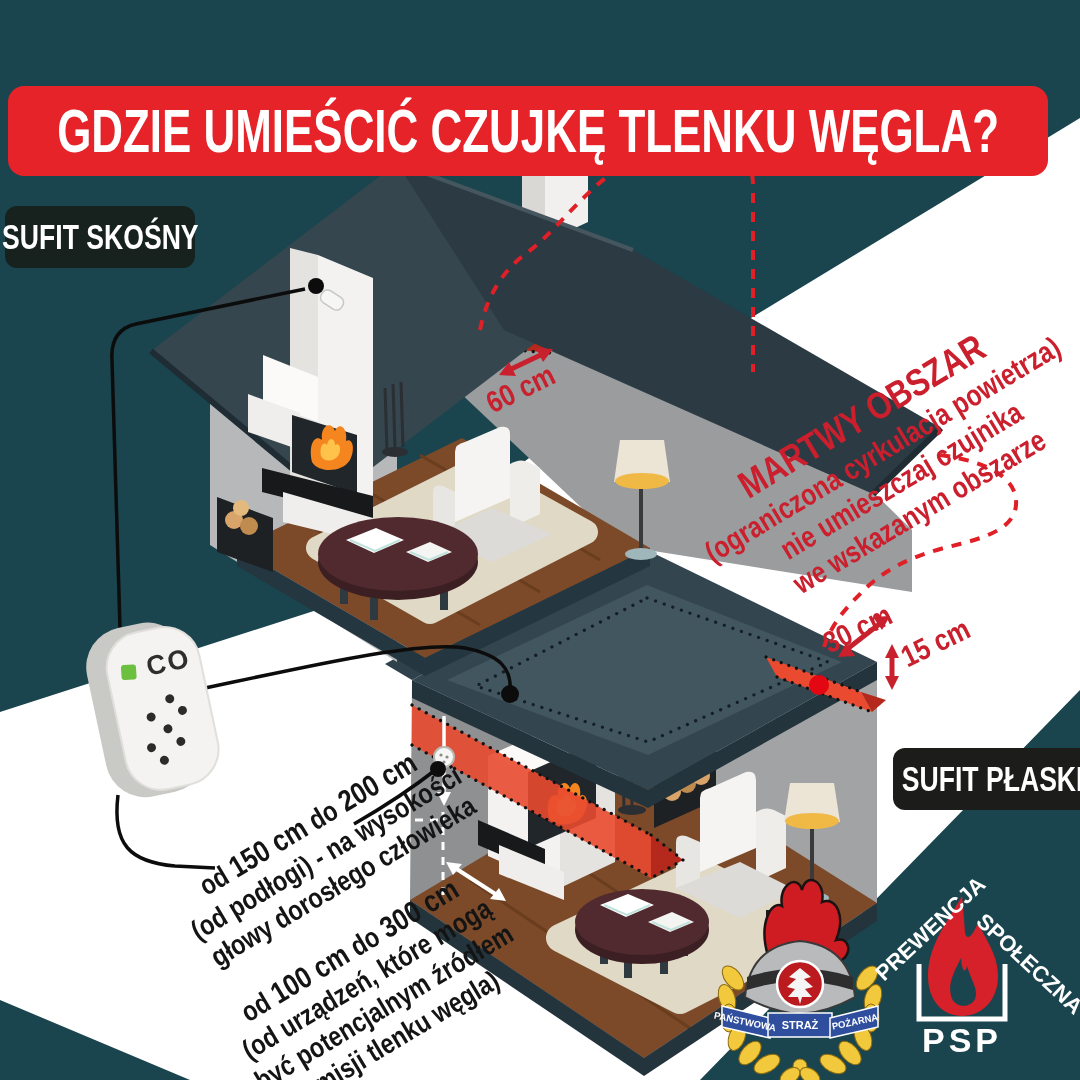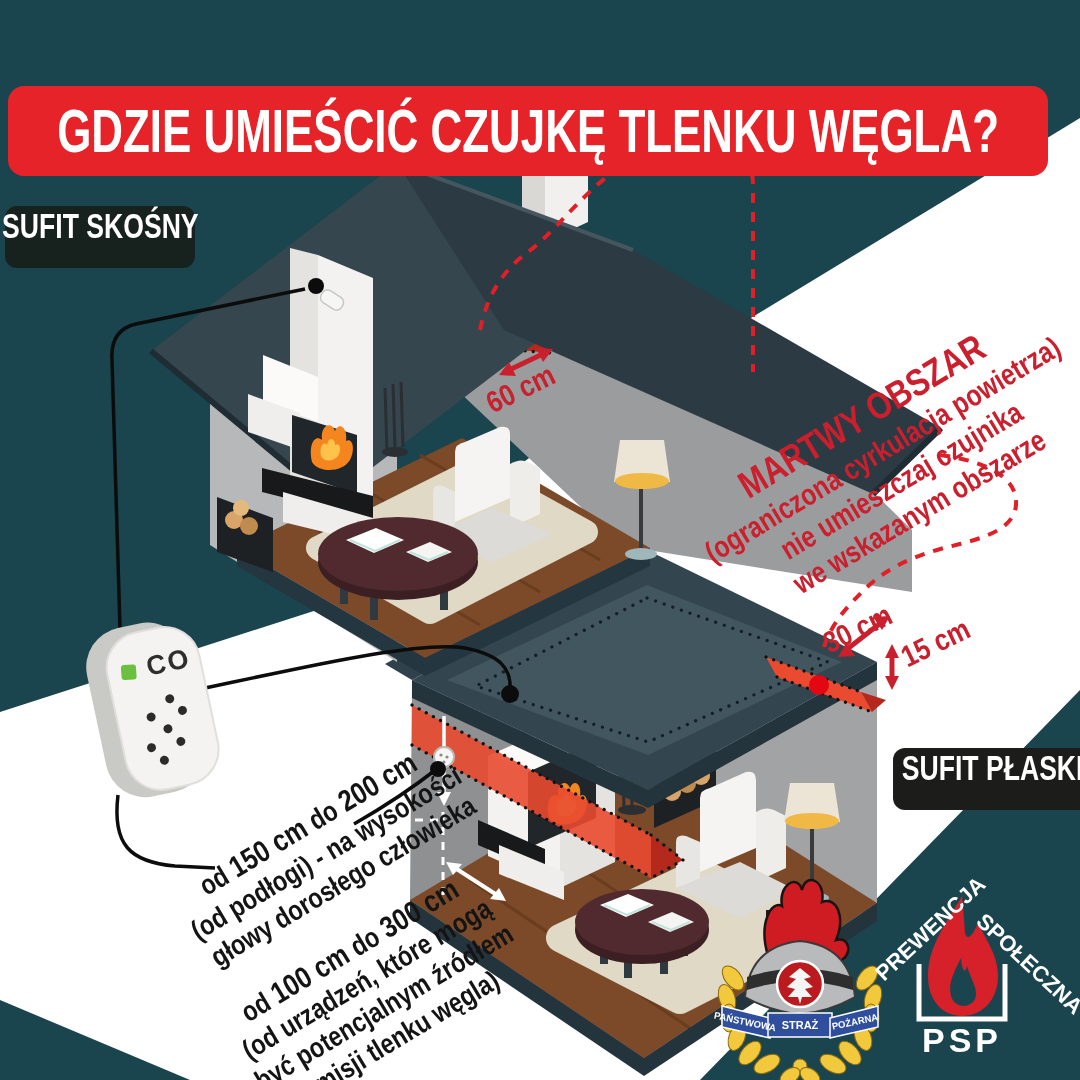--- a/index.html
+++ b/index.html
@@ -3,21 +3,21 @@
 <meta charset="utf-8">
 <style>
   html,body{margin:0;padding:0;background:#0d2d33;}
   .canvas{position:relative;width:1080px;height:1080px;overflow:hidden;
           font-family:"Liberation Sans",sans-serif;background:#1a454e;}
   .canvas svg.scene{position:absolute;left:0;top:0;width:1080px;height:1080px;display:block;}
   .title-banner{position:absolute;left:8px;top:50px;width:1040px;height:90px;
     background:#e52329;border-radius:16px;display:flex;align-items:center;justify-content:center;margin-top:36px;}
   .title-banner .t{display:inline-block;transform:scaleX(0.72);white-space:nowrap;
     font-size:61px;font-weight:bold;color:#ffffff;letter-spacing:0px;}
-  .badge{position:absolute;display:flex;align-items:flex-start;justify-content:center;
+  .badge{position:absolute;display:flex;align-items:center;justify-content:center;
     color:#fff;font-weight:bold;border-radius:12px;}
   .badge .t{display:inline-block;transform:scaleX(0.76);white-space:nowrap;font-size:35px;}
   .badge-sloped{left:5px;top:206px;width:190px;height:62px;background:#17221e;}
   .badge-flat{left:893px;top:748px;width:200px;height:62px;background:#1c1c1a;}
   .rotblock{position:absolute;display:flex;flex-direction:column;align-items:center;
     justify-content:center;text-align:center;pointer-events:none;}
   .deadzone-note{left:640px;top:330px;width:500px;height:265px;transform:rotate(-31deg);color:#cb1f2e;}
   .deadzone-note .h{font-size:38px;font-weight:bold;transform:scaleX(.82);white-space:nowrap;}
   .deadzone-note .l{font-size:30px;font-weight:bold;transform:scaleX(.82);white-space:nowrap;line-height:1.2;}
   .note{color:#141414;}

